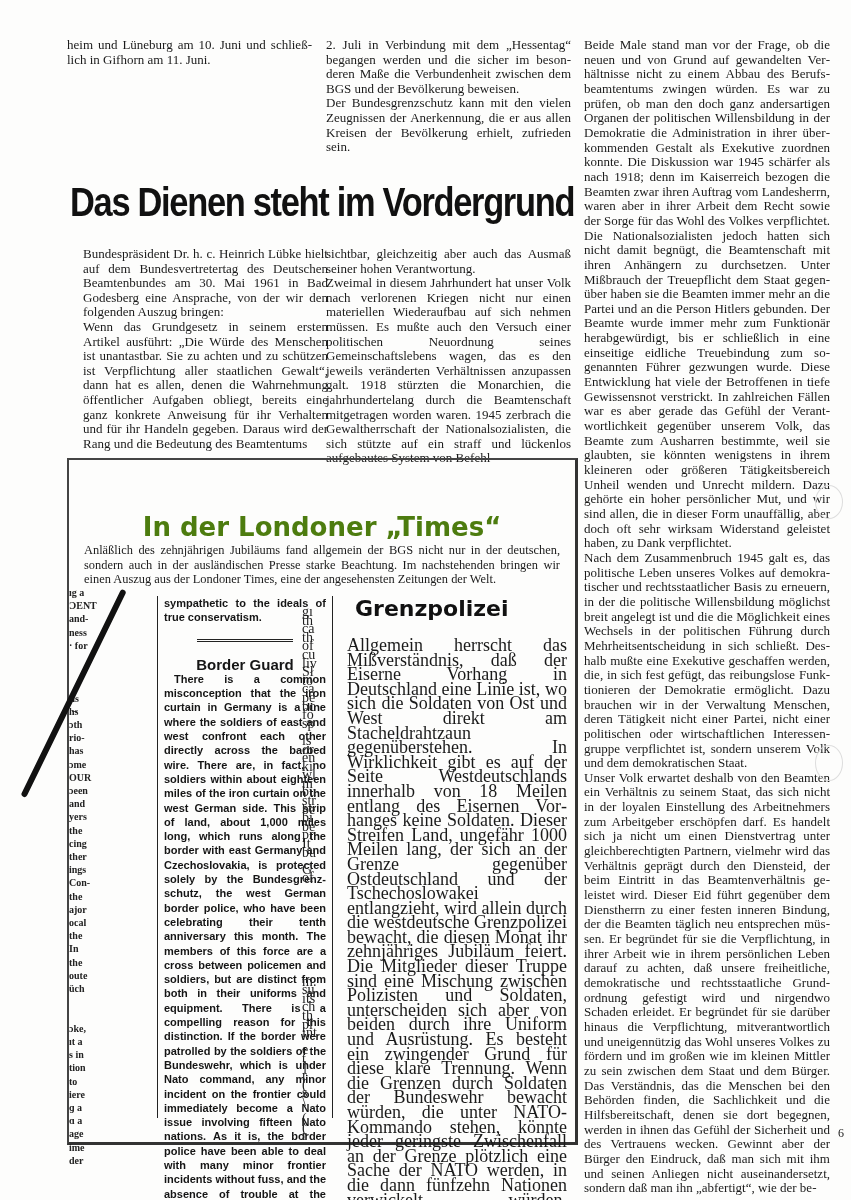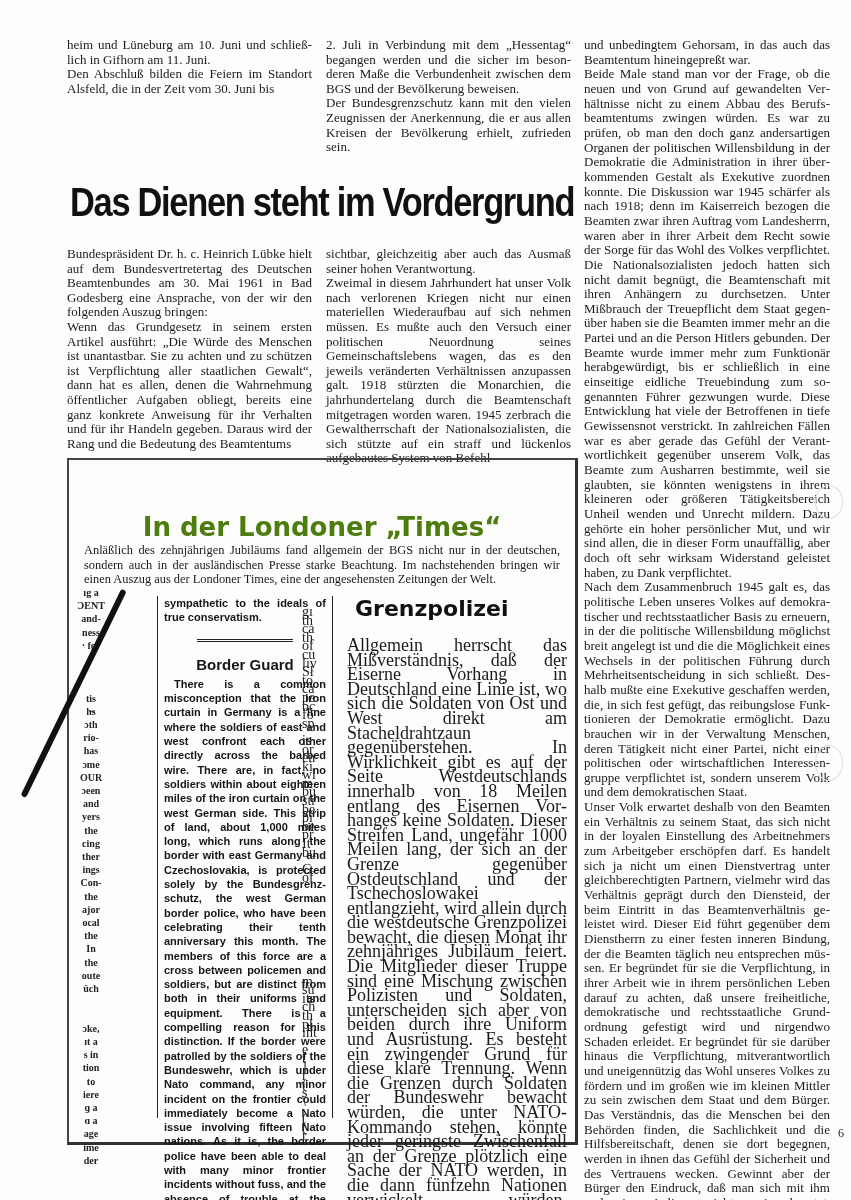--- a/index.html
+++ b/index.html
@@ -8,59 +8,57 @@
   .col { position:absolute; font-size:13px; line-height:14.6px; text-align:justify; hyphens:manual; }
   .col p { margin:0; }
   .c1 { left:67px; width:245px; }
   .c2 { left:326px; width:245px; }
   .c3 { left:584px; width:246px; }
   .top { top:38px; }
   .c3.full { top:38px; }
   .headline { position:absolute; left:70px; top:180px; font-family:"Liberation Sans","DejaVu Sans",sans-serif;
               font-weight:bold; font-size:40px; letter-spacing:-1.5px; transform:scaleX(0.86); transform-origin:left;
               color:#111; white-space:nowrap; }
-  .intro1 { top:247px; }
+  .intro1 { top:247px;margin-left:16px; }
   .intro2 { top:247px; }
   .box { position:absolute; left:67px; top:458px; width:506px; height:682px; border:2px solid #444;
          border-right:3px solid #333; border-bottom:3px solid #333; }
   .times-title { position:absolute; left:0; right:0; top:52px; text-align:center;
                  font-family:"DejaVu Sans","Liberation Sans",sans-serif; font-weight:bold; font-size:26px; color:#4d7c0f; }
   .times-intro { position:absolute; left:15px; right:15px; top:83px; font-size:12.4px; line-height:14.6px; text-align:justify; }
   .clip-left { position:absolute; left:0; top:126px; width:44px; font-family:"Liberation Serif",serif; font-size:10px;
-               line-height:13.2px; text-align:center; font-weight:bold; color:#222; }
+               line-height:13.2px; text-align:left; font-weight:bold; color:#222; }
   .clip { position:absolute; left:88px; top:136px; width:162px; border-left:1.5px solid #222; border-right:1.5px solid #222;
           padding:0 6px; height:522px; font-family:Liberation Sans, sans-serif; font-size:11px; line-height:14.3px;
           text-align:justify; color:#151515; font-weight:bold; }
   .clip p { margin:0; }
   .clip .indent { text-indent:10px; }
   .clip-rule { width:96px; height:0; border-top:3px double #222; margin:14px auto 16px; }
-  .clip-head { text-align:center; font-size:15px; font-weight:bold; margin-bottom:5px; }
+  .clip-head { text-align:center; font-size:15px; font-weight:bold; }
   .clip-right { position:absolute; left:233px; top:148px; width:12px; font-size:14px; line-height:8.6px; font-weight:normal; color:#222; }
   .slash { position:absolute; left:52px; top:130px; width:6px; height:230px; background:#111;
            transform:rotate(26deg); transform-origin:top; border-radius:3px; }
   .grenz-title { position:absolute; left:286px; top:136px; font-family:"DejaVu Sans","Liberation Sans",sans-serif;
                  font-weight:bold; font-size:22px; color:#111;text-align:center; }
   .grenz-text { position:absolute; left:278px; top:178px; width:220px; font-size:18px; line-height:14.6px; text-align:justify; }
   .pagenum { position:absolute; left:838px; top:1126px; font-size:12px; }
   .stain { position:absolute; border:1px solid #ddd; border-radius:50%; }
 </style>
 </head>
 <body>
 
 <div class="col c1 top">
   <p>heim und Lüneburg am 10. Juni und schließ­lich in Gifhorn am 11. Juni.</p>
-  <p>Den Abschluß bilden die Feiern im Standort Alsfeld, die in der Zeit vom 30. Juni bis</p>
 </div>
 <div class="col c2 top">
   <p>2. Juli in Verbindung mit dem „Hessentag“ begangen werden und die sicher im beson­deren Maße die Verbundenheit zwischen dem BGS und der Bevölkerung beweisen.</p>
   <p>Der Bundesgrenzschutz kann mit den vielen Zeugnissen der Anerkennung, die er aus allen Kreisen der Bevölkerung erhielt, zufrieden sein.</p>
 </div>
 
 <div class="col c3 full" style="line-height:14.65px;">
-  <p>und unbedingtem Gehorsam, in das auch das Beamtentum hineingepreßt war.</p>
   <p>Beide Male stand man vor der Frage, ob die neuen und von Grund auf gewandelten Ver­hältnisse nicht zu einem Abbau des Berufs­beamtentums zwingen würden. Es war zu prüfen, ob man den doch ganz andersartigen Organen der politischen Willensbildung in der Demokratie die Administration in ihrer über­kommenden Gestalt als Exekutive zuordnen konnte. Die Diskussion war 1945 schärfer als nach 1918; denn im Kaiserreich bezogen die Beamten zwar ihren Auftrag vom Landes­herrn, waren aber in ihrer Arbeit dem Recht sowie der Sorge für das Wohl des Volkes ver­pflichtet. Die Nationalsozialisten jedoch hatten sich nicht damit begnügt, die Beamtenschaft mit ihren Anhängern zu durchsetzen. Unter Mißbrauch der Treuepflicht dem Staat gegen­über haben sie die Beamten immer mehr an die Partei und an die Person Hitlers gebunden. Der Beamte wurde immer mehr zum Funk­tionär herabgewürdigt, bis er schließlich in eine einseitige eidliche Treuebindung zum so­genannten Führer gezwungen wurde. Diese Entwicklung hat viele der Betroffenen in tiefe Gewissensnot verstrickt. In zahlreichen Fällen war es aber gerade das Gefühl der Verant­wortlichkeit gegenüber unserem Volk, das Beamte zum Ausharren bestimmte, weil sie glaubten, sie könnten wenigstens in ihrem kleineren oder größeren Tätigkeitsbereich Unheil wenden und Unrecht mildern. Dazu gehörte ein hoher persönlicher Mut, und wir sind allen, die in dieser Form unauffällig, aber doch oft sehr wirksam Widerstand geleistet haben, zu Dank verpflichtet.</p>
   <p>Nach dem Zusammenbruch 1945 galt es, das politische Leben unseres Volkes auf demokra­tischer und rechtsstaatlicher Basis zu erneuern, in der die politische Willensbildung möglichst breit angelegt ist und die die Möglichkeit eines Wechsels in der politischen Führung durch Mehrheitsentscheidung in sich schließt. Des­halb mußte eine Exekutive geschaffen werden, die, in sich fest gefügt, das reibungslose Funk­tionieren der Demokratie ermöglicht. Dazu brauchen wir in der Verwaltung Menschen, deren Tätigkeit nicht einer Partei, nicht einer politischen oder wirtschaftlichen Interessen­gruppe verpflichtet ist, sondern unserem Volk und dem demokratischen Staat.</p>
   <p>Unser Volk erwartet deshalb von den Beamten ein Verhältnis zu seinem Staat, das sich nicht in der loyalen Einstellung des Arbeitnehmers zum Arbeitgeber erschöpfen darf. Es handelt sich ja nicht um einen Dienstvertrag unter gleichberechtigten Partnern, vielmehr wird das Verhältnis geprägt durch den Diensteid, der beim Eintritt in das Beamtenverhältnis ge­leistet wird. Dieser Eid führt gegenüber dem Dienstherrn zu einer festen inneren Bindung, der die Beamten täglich neu entsprechen müs­sen. Er begründet für sie die Verpflichtung, in ihrer Arbeit wie in ihrem persönlichen Leben darauf zu achten, daß unsere freiheitliche, demokratische und rechtsstaatliche Grund­ordnung gefestigt wird und nirgendwo Schaden erleidet. Er begründet für sie darüber hinaus die Verpflichtung, mitverantwortlich und uneigennützig das Wohl unseres Volkes zu fördern und im großen wie im kleinen Mittler zu sein zwischen dem Staat und dem Bürger. Das Verständnis, das die Menschen bei den Behörden finden, die Sachlichkeit und die Hilfsbereitschaft, denen sie dort begegnen, werden in ihnen das Gefühl der Sicherheit und des Vertrauens wecken. Gewinnt aber der Bürger den Eindruck, daß man sich mit ihm und seinen Anliegen nicht auseinandersetzt, sondern daß man ihn „abfertigt“, wie der be-</p>
 </div>
 
 <div class="headline">Das Dienen steht im Vordergrund</div>
 
 <div class="col c1 intro1">
   <p>Bundespräsident Dr. h. c. Heinrich Lübke hielt auf dem Bundesvertretertag des Deutschen Beamtenbundes am 30. Mai 1961 in Bad Godesberg eine Ansprache, von der wir den folgenden Auszug bringen:</p>
   <p>Wenn das Grundgesetz in seinem ersten Artikel ausführt: „Die Würde des Menschen ist unantastbar. Sie zu achten und zu schützen ist Verpflichtung aller staatlichen Gewalt“, dann hat es allen, denen die Wahrnehmung öffentlicher Aufgaben obliegt, bereits eine ganz konkrete Anweisung für ihr Verhalten und für ihr Handeln gegeben. Daraus wird der Rang und die Bedeutung des Beamtentums</p>

